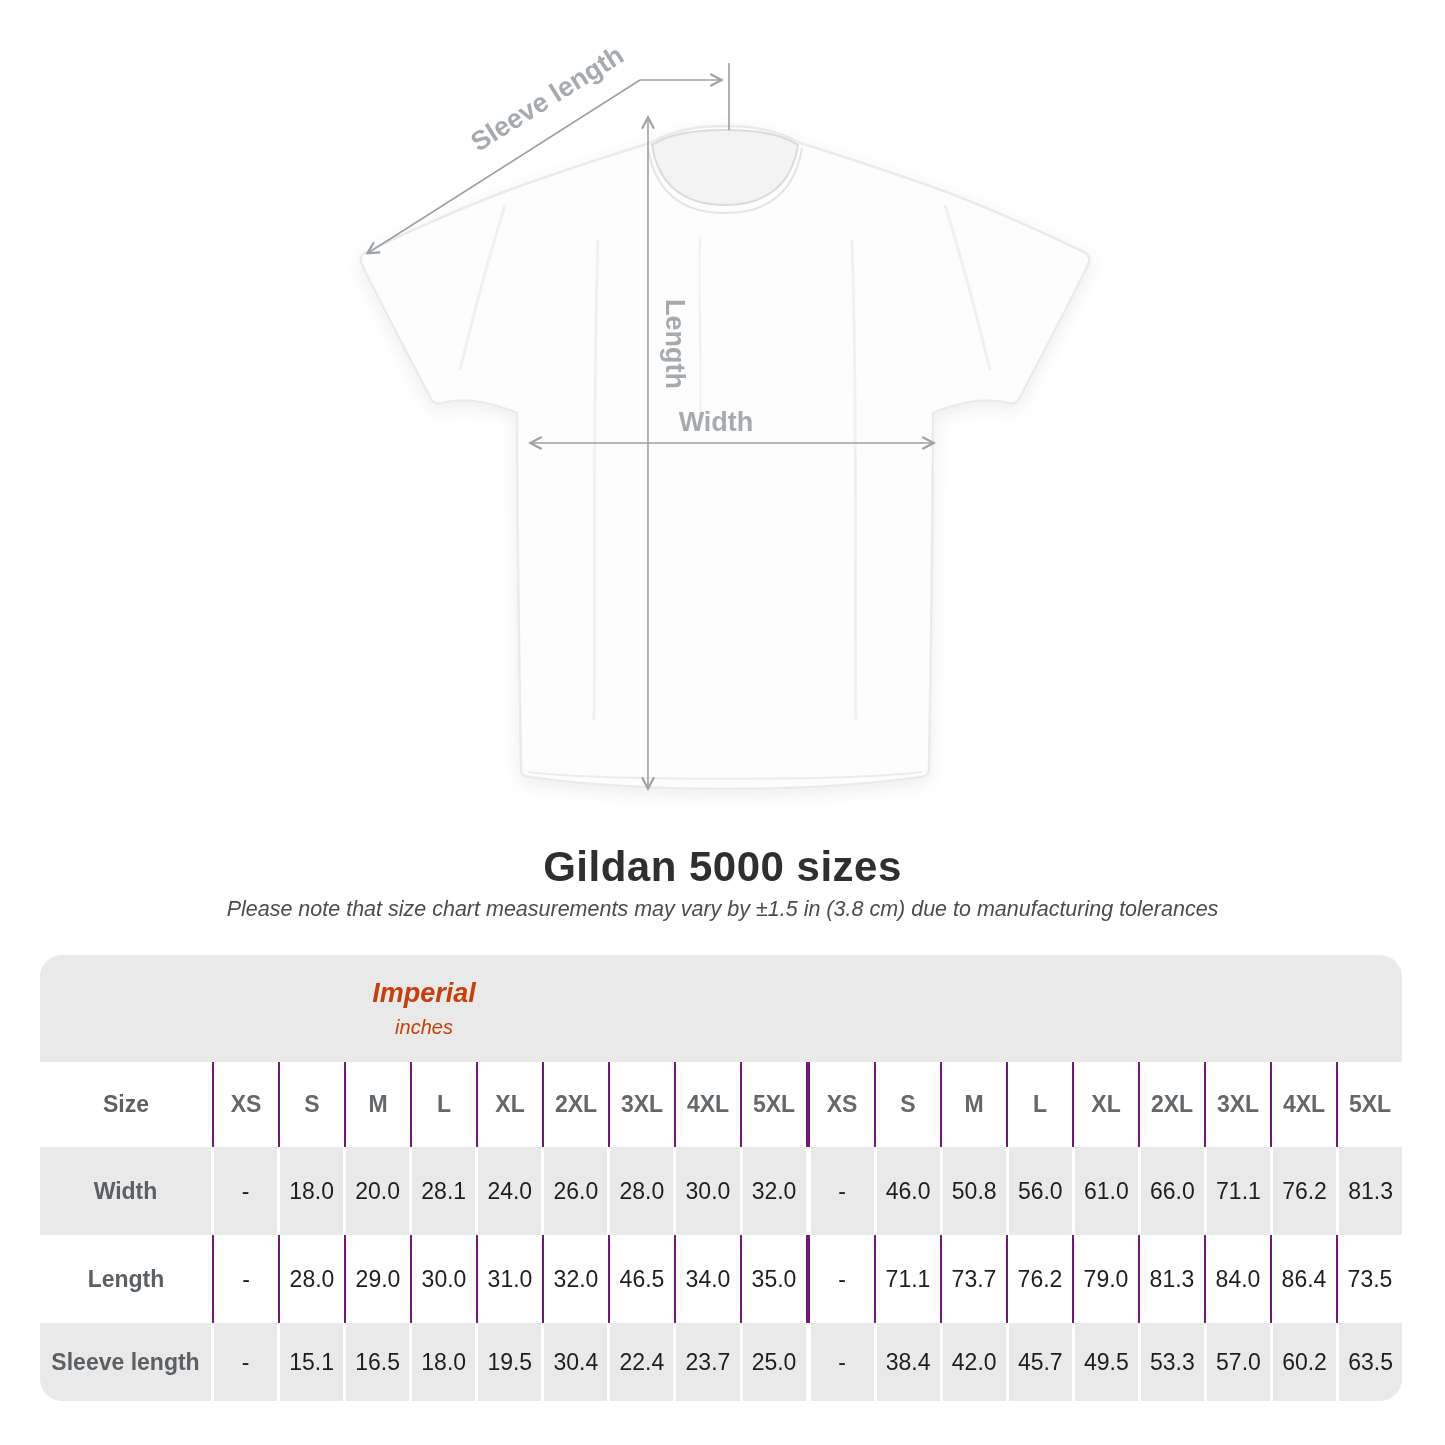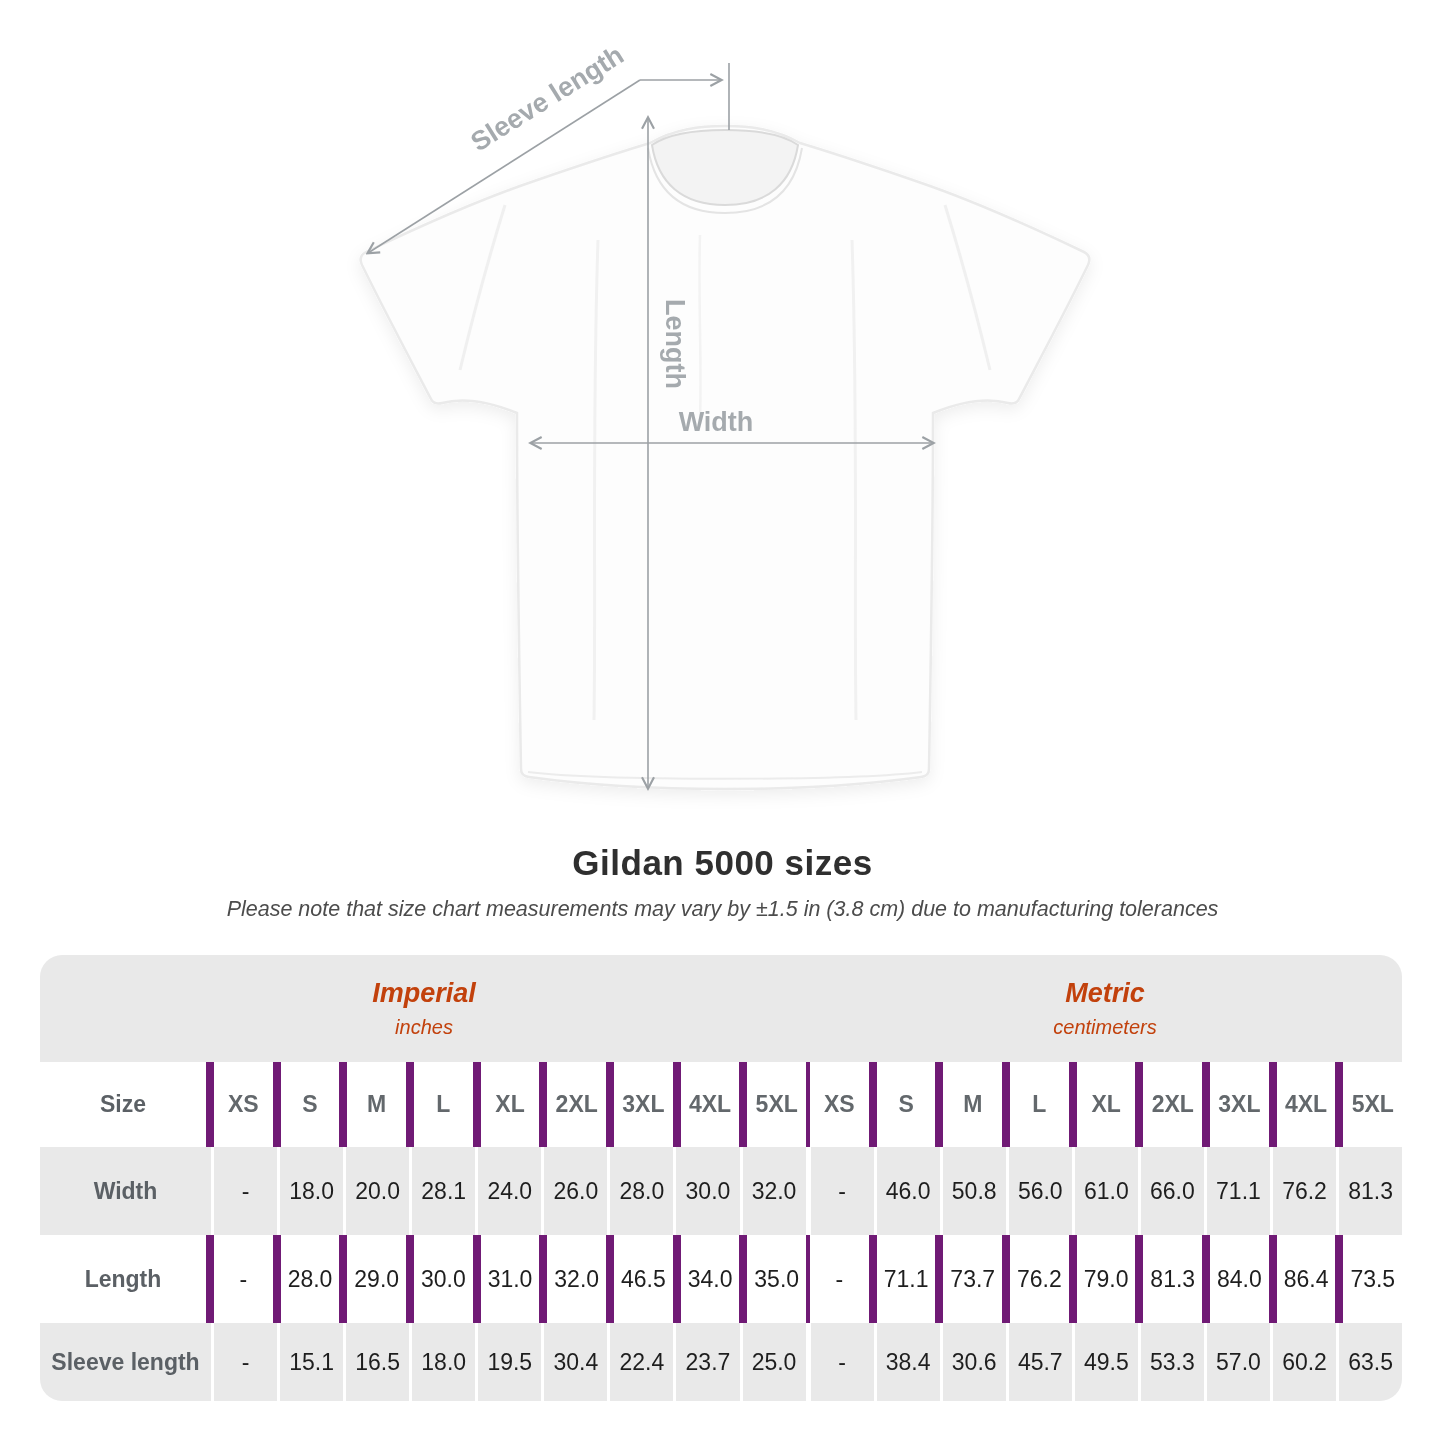--- a/index.html
+++ b/index.html
@@ -1,40 +1,40 @@
 <!DOCTYPE html>
 <html><head>
 <meta charset="utf-8">
 <style>
   html,body{margin:0;padding:0;background:#ffffff;}
   .stage{position:relative;width:1445px;height:1445px;background:#ffffff;overflow:hidden;
          font-family:"Liberation Sans",sans-serif;}
   .diagram-svg{position:absolute;left:0;top:0;}
   .page-title{position:absolute;left:0;top:843px;width:100%;text-align:center;
-              font-size:35px;font-weight:bold;color:#2f2f2f;letter-spacing:.5px;}
+              font-size:42px;font-weight:bold;color:#2f2f2f;letter-spacing:.5px;}
   .page-subtitle{position:absolute;left:0;top:897px;width:100%;text-align:center;
                  font-size:21.5px;font-style:italic;color:#4c4c4c;}
   .size-table{position:absolute;left:40px;top:955px;width:1362px;border-radius:22px;
               overflow:hidden;}
   .band{display:flex;background:#e9e9e9;height:107px;}
   .band-half{display:flex;flex-direction:column;justify-content:center;align-items:center;gap:7px;}
   .band-half.imperial{flex:0 0 768px;}
   .band-half.metric{flex:1;}
   .band-title{font-size:27px;font-weight:bold;font-style:italic;color:#c2410c;}
   .band-sub{font-size:20px;font-style:italic;color:#c2410c;}
   .trow{display:flex;}
   .trow.row-white{background:#ffffff;}
   .trow.row-gray{background:#e9e9e9;}
   .trow.size-row{height:85px;}
   .trow.r-width{height:88px;}
   .trow.r-length{height:88px;}
   .trow.r-sleeve{height:78px;}
   .cell{flex:1;display:flex;align-items:center;justify-content:center;box-sizing:border-box;
         font-size:23px;color:#1e1e1e;}
-  .row-white .cell{border-right:8px solid #701a75;}
+  .row-white .cell{border-right:2px solid #701a75;}
   .row-gray .cell{border-right:3px solid #ffffff;}
   .row-white .cell.split{border-right-width:4px;}
   .row-gray .cell.split{border-right-width:5px;}
   .cell:last-child{border-right:none !important;}
   .cell.label{flex:0 0 174px;font-weight:bold;color:#5b6065;}
   .cell.head{font-weight:bold;color:#63686c;}
 </style>
 </head>
 <body>
 
@@ -105,24 +105,20 @@
   </svg>
 
   <div class="page-title">Gildan 5000 sizes</div>
   <div class="page-subtitle">Please note that size chart measurements may vary by ±1.5 in (3.8 cm) due to manufacturing tolerances</div>
 
   <div class="size-table">
     <div class="band">
       <div class="band-half imperial">
         <div class="band-title">Imperial</div>
         <div class="band-sub">inches</div>
-      </div>
-      <div class="band-half metric">
-        <div class="band-title">Metric</div>
-        <div class="band-sub">centimeters</div>
       </div>
     </div>
     <div class="trow row-white size-row" id="size-row">
         <div class="cell label">Size</div>
         <div class="cell head">XS</div>
         <div class="cell head">S</div>
         <div class="cell head">M</div>
         <div class="cell head">L</div>
         <div class="cell head">XL</div>
         <div class="cell head">2XL</div>
@@ -188,21 +184,21 @@
           <div class="cell">15.1</div>
           <div class="cell">16.5</div>
           <div class="cell">18.0</div>
           <div class="cell">19.5</div>
           <div class="cell">30.4</div>
           <div class="cell">22.4</div>
           <div class="cell">23.7</div>
           <div class="cell split">25.0</div>
           <div class="cell">-</div>
           <div class="cell">38.4</div>
-          <div class="cell">30.6</div>
+          <div class="cell">42.0</div>
           <div class="cell">45.7</div>
           <div class="cell">49.5</div>
           <div class="cell">53.3</div>
           <div class="cell">57.0</div>
           <div class="cell">60.2</div>
           <div class="cell">63.5</div>
         </div>
       </div>
   </div>
 

